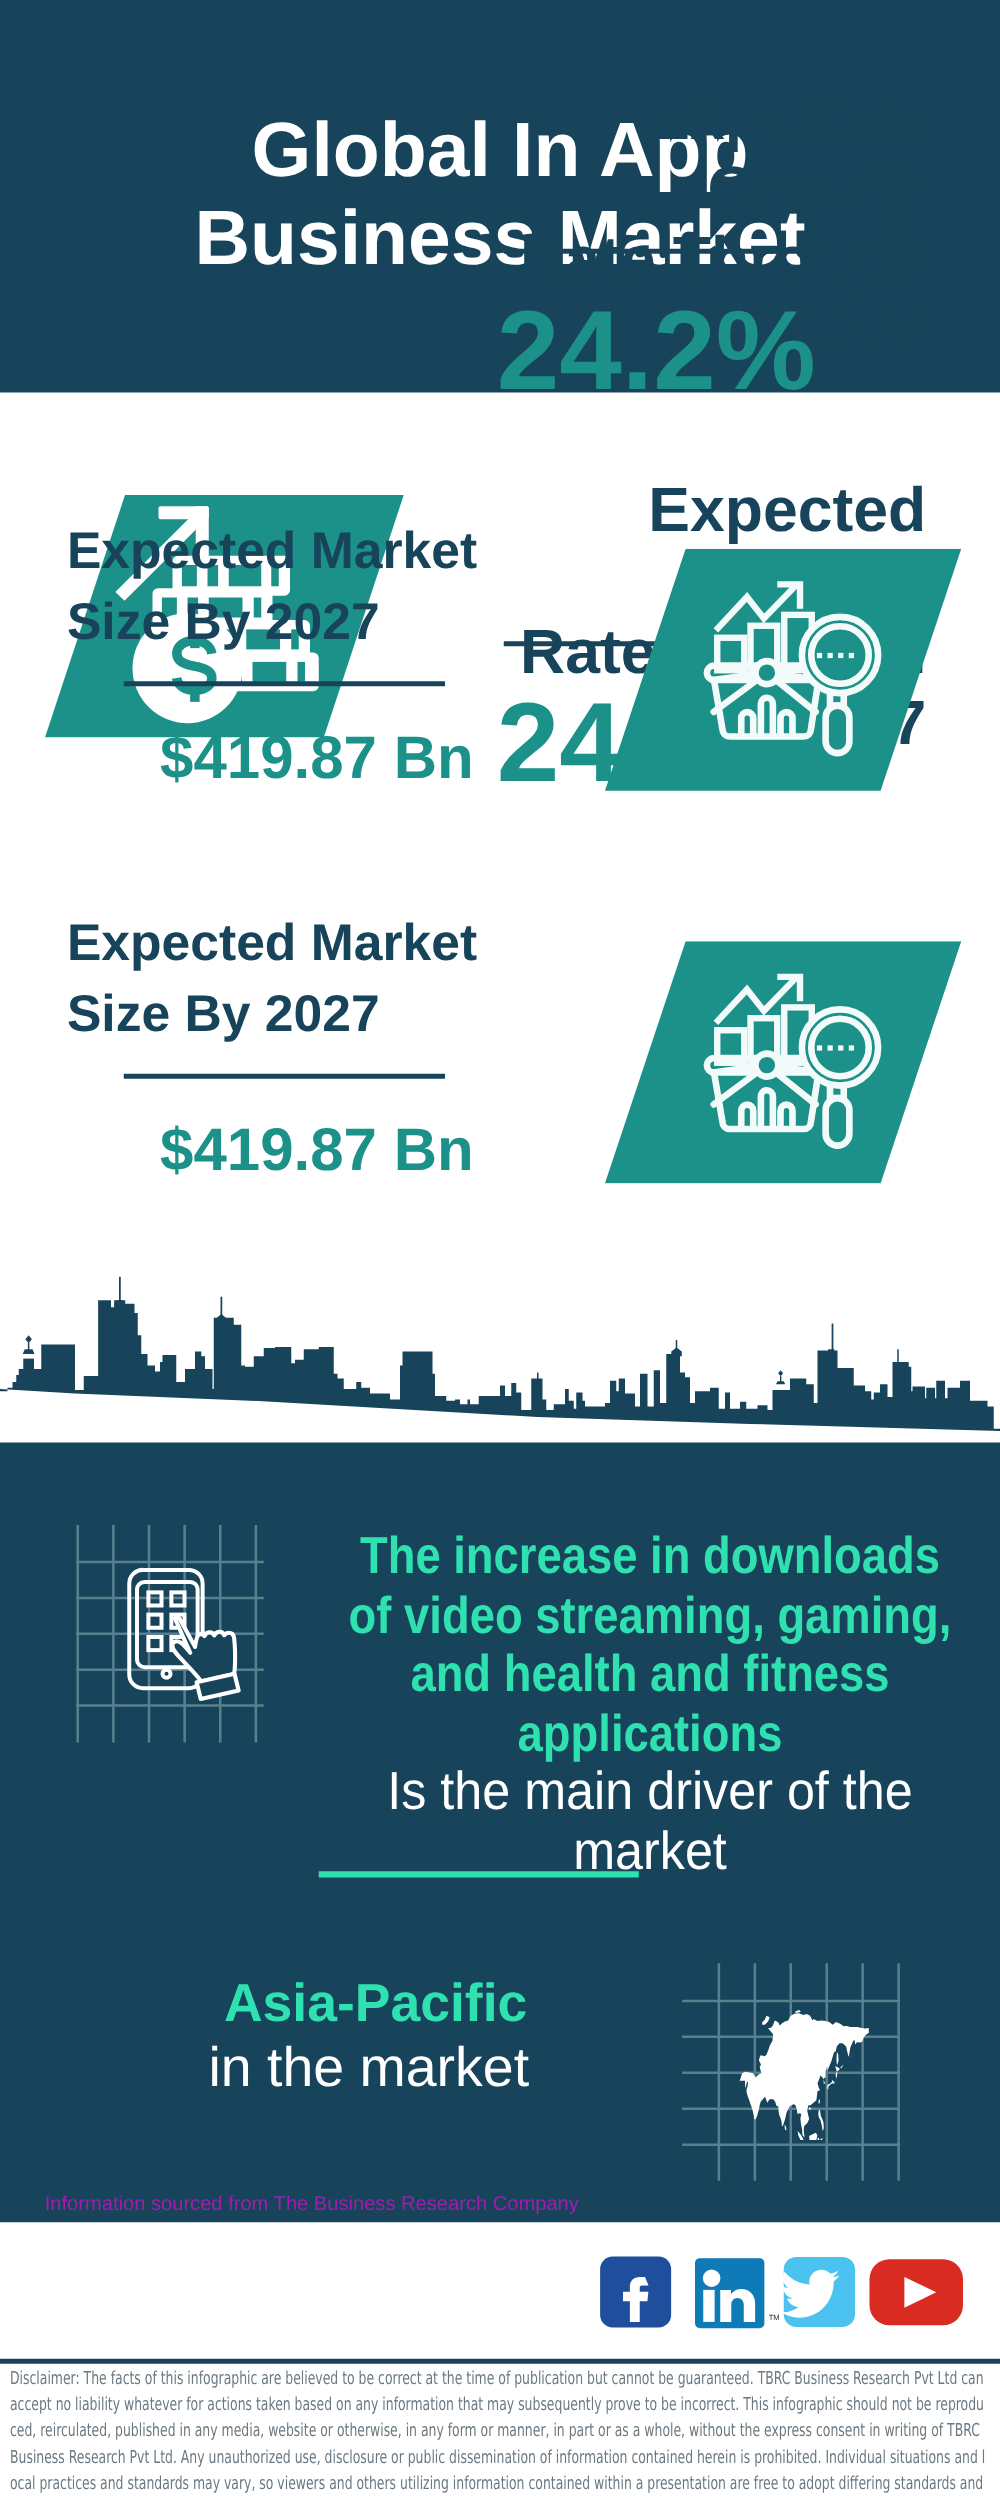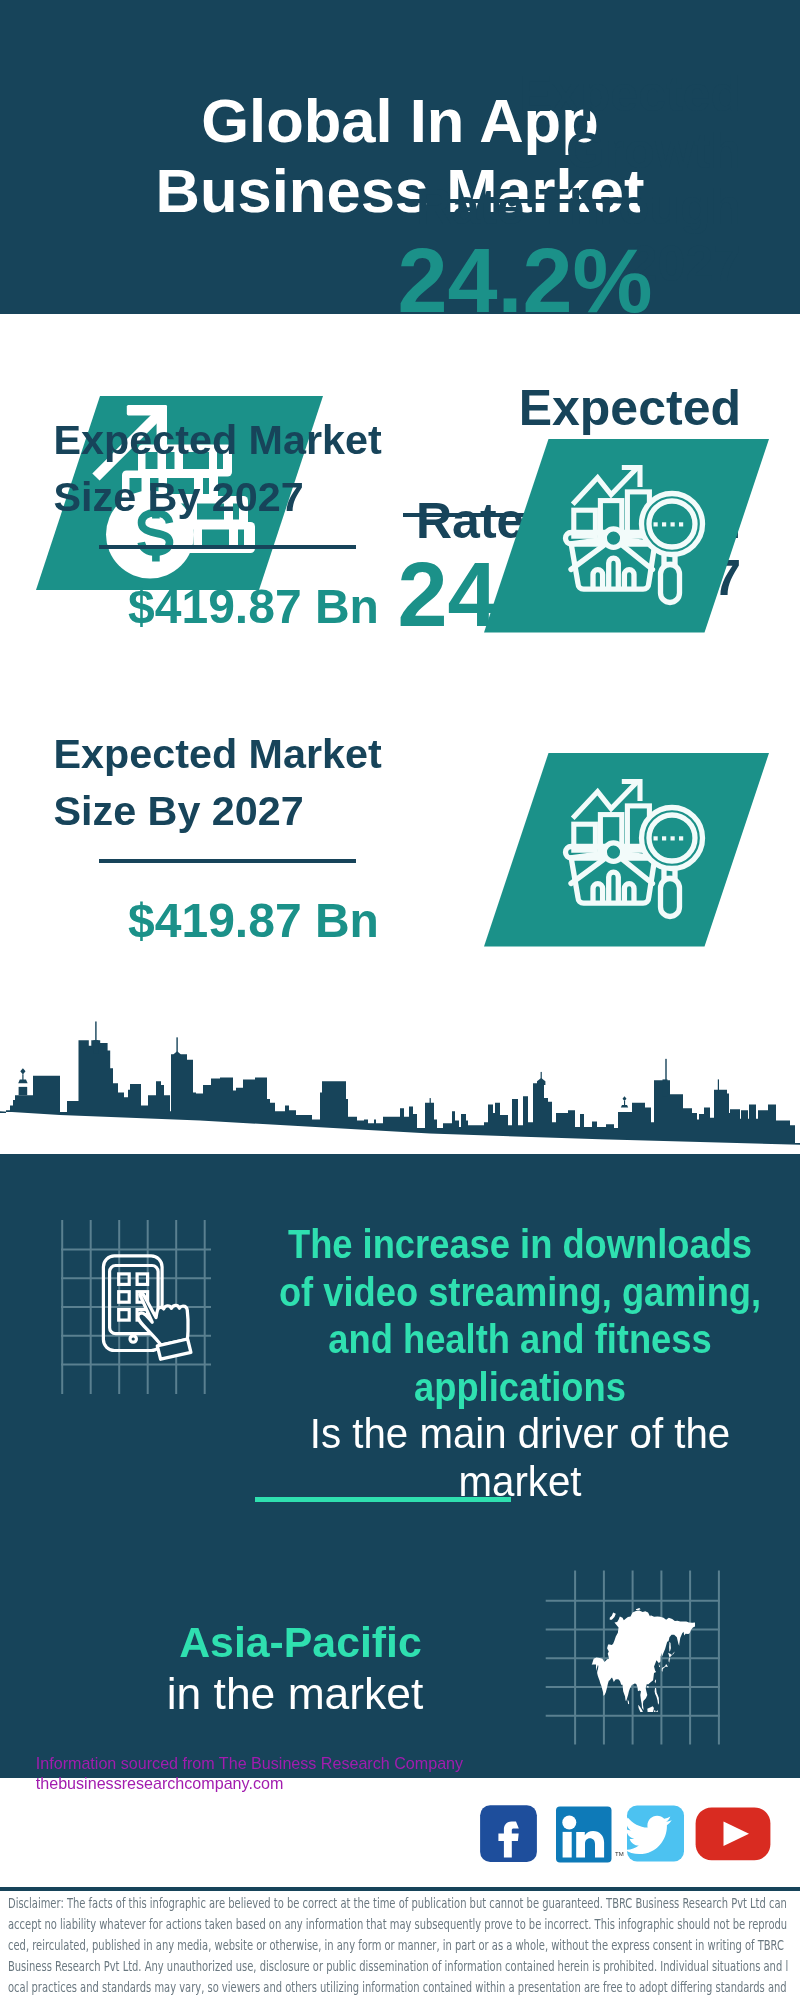--- a/index.html
+++ b/index.html
@@ -37,21 +37,21 @@
 
   .grid-a{position:absolute;left:56px;top:161px;}
   .icon-phone{position:absolute;left:100px;top:183px;}
 
   .driver-text{position:absolute;left:220px;top:166px;width:600px;text-align:center;}
   .dl{font-size:41.5px;line-height:47.5px;white-space:nowrap;transform:scaleX(0.875);transform-origin:50% 50%;}
   .driver-text .hl{color:#2fe0b0;font-weight:bold;}
   .driver-text .rest{color:#ffffff;font-weight:normal;font-size:42.8px;transform:scaleX(0.94);}
   .rule-c{position:absolute;left:255px;top:443px;width:256px;height:5px;background:#2fe0b0;}
 
-  .region-text{position:absolute;left:45px;top:523.5px;width:500px;text-align:center;color:#ffffff;margin-top:39px;}
+  .region-text{position:absolute;left:45px;top:523.5px;width:500px;text-align:center;color:#ffffff;}
   .rl{font-size:44.4px;line-height:51px;white-space:nowrap;}
   .region-text .hl{color:#2fe0b0;font-weight:bold;font-size:42.8px;padding-left:11px;}
 
   .grid-b{position:absolute;left:543px;top:514px;}
   .map-asia{position:absolute;left:591px;top:554px;}
 
   
   .footer{position:absolute;left:0;top:1778px;width:800px;height:222px;background:#fff;}
   .src-text{position:absolute;left:35.8px;top:1754px;color:#a21caf;font-size:16.1px;line-height:19.5px;white-space:nowrap;}
   .divider{position:absolute;left:0;top:1887px;width:800px;height:3.5px;background:#17445a;}
@@ -361,21 +361,20 @@
 
     <div class="region-text">
       <div class="rl hl">Asia-Pacific</div>
       <div class="rl">in the market</div>
     </div>
   </div>
 
   <div class="footer"></div>
   <div class="src-text">
     <div>Information sourced from The Business Research Company</div>
-    <div>thebusinessresearchcompany.com</div>
   </div>
   <svg class="socials" width="300" height="66" viewBox="0 0 300 66">
     <g>
       <rect x="2.1" y="5.2" width="56.8" height="56.8" rx="10" fill="#1e4e9c"></rect>
       <path d="M38.0 21.6 h-4.3 c-4.6 0 -7.8 3.0 -7.8 7.5 v4.3 h-5.5 v7.6 h5.5 v16.6 h7.9 v-16.6 h6.1 l0.8 -7.6 h-6.9 v-3.3
                c0 -1.1 0.7 -1.7 1.8 -1.7 h5.2 z" fill="#ffffff"></path>
     </g>
     <g>
       <rect x="78" y="6.5" width="55.5" height="56" rx="4" fill="#0e7ab8"></rect>
       <circle cx="91.3" cy="22.5" r="7" fill="#ffffff"></circle>

